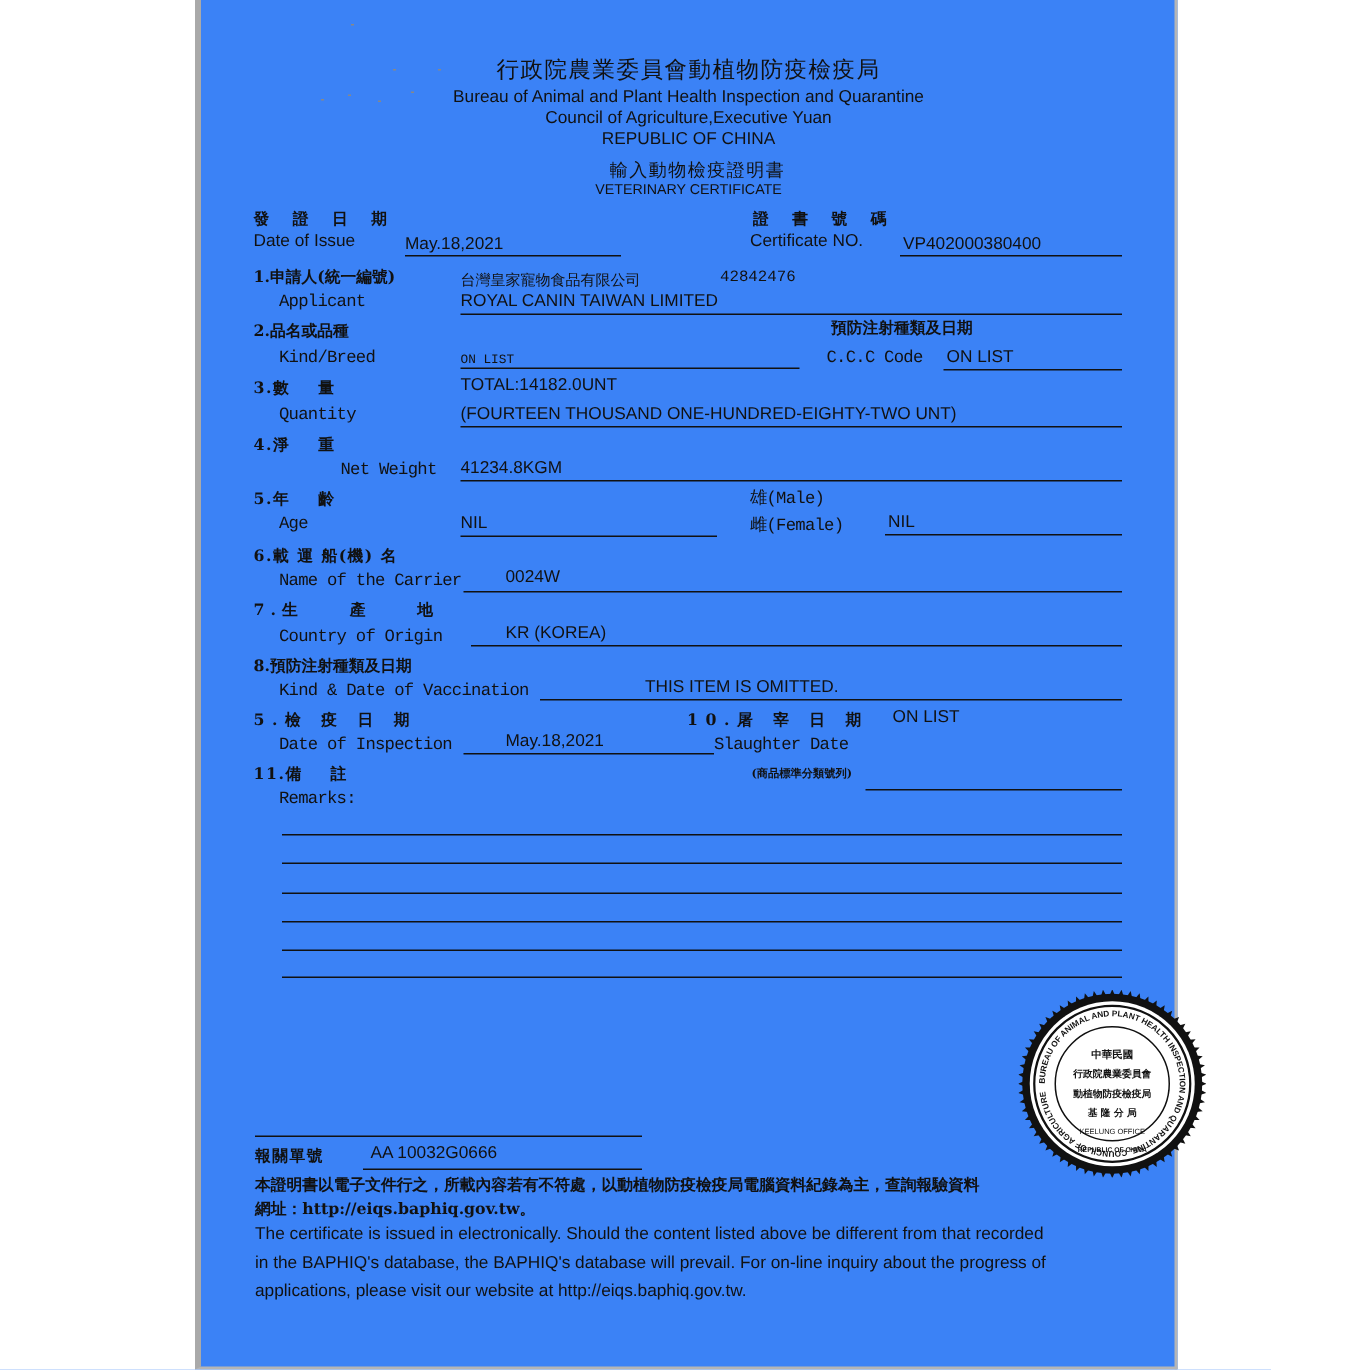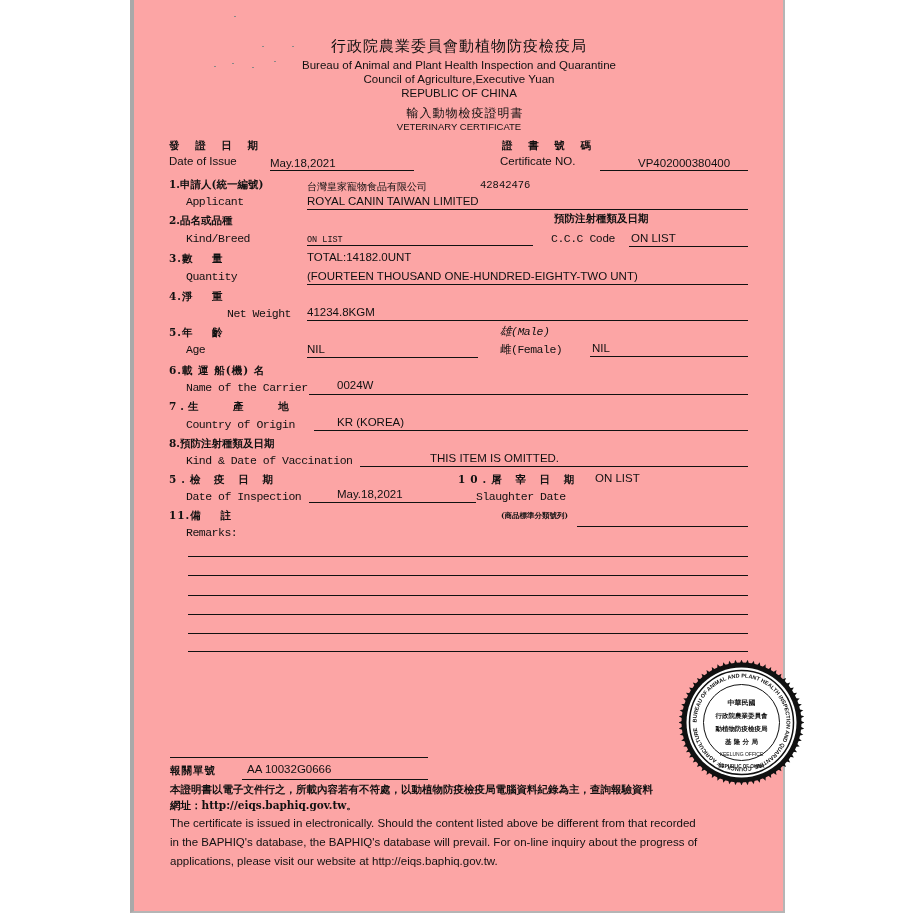--- a/index.html
+++ b/index.html
@@ -1,18 +1,18 @@
 <!DOCTYPE html>
 <html><head>
 <meta charset="utf-8">
 <style>
   * { box-sizing: border-box; margin: 0; padding: 0; }
   html, body { width: 913px; height: 913px; background: #ffffff; overflow: hidden; }
   body { position: relative; font-family: "Liberation Sans", sans-serif; color: #111; }
-  .page { position: absolute; left: 130px; top: 0; width: 655px; height: 913px; background: #fca5a5;
+  .page { position: absolute; left: 130px; top: 0; width: 655px; height: 913px; background: #3b82f6;
           border-left: 4px solid #a9a9a9; border-right: 2px solid #b5b5b5; border-bottom: 2px solid #b5b5b5; }
   .abs { position: absolute; white-space: nowrap; }
   .serif { font-family: "DejaVu Serif", "Liberation Serif", serif; }
   .mono { font-family: "Liberation Mono", "DejaVu Sans Mono", monospace; }
   .hdr { left: 0; width: 650px; text-align: center; }
   .zh-title { top: 37px; font-size: 15px; letter-spacing: 1px; }
   .en-1 { top: 59px; font-size: 11.5px; }
   .en-2 { top: 73px; font-size: 11.5px; }
   .en-3 { top: 87px; font-size: 11.5px; }
   .zh-sub { top: 105px; font-size: 12px; letter-spacing: 1px; padding-left: 12px; }
@@ -48,21 +48,21 @@
   <div class="abs hdr serif zh-sub">輸入動物檢疫證明書</div>
   <div class="abs hdr en-sub">VETERINARY CERTIFICATE</div>
 
   <div class="abs serif lbl-zh" style="left:35px;top:139px;letter-spacing:6px;">發 證 日 期</div>
   <div class="abs lbl-en" style="left:35px;top:155px;">Date of Issue</div>
   <div class="abs val" style="left:136px;top:157px;">May.18,2021</div>
   <div class="line" style="left:136px;top:170px;width:144px;"></div>
 
   <div class="abs serif lbl-zh" style="left:352px;top:139px;letter-spacing:6px;padding-left:16px;">證 書 號 碼</div>
   <div class="abs lbl-en" style="left:366px;top:155px;">Certificate NO.</div>
-  <div class="abs val" style="left:468px;top:157px;margin-left:36px;">VP402000380400</div>
+  <div class="abs val" style="left:468px;top:157px;">VP402000380400</div>
   <div class="line" style="left:466px;top:170px;width:148px;"></div>
 
   <div class="abs serif lbl-zh" style="left:35px;top:178px;letter-spacing:0;">1.申請人(統一編號)</div>
   <div class="abs serif" style="left:173px;top:180px;font-size:10px;">台灣皇家寵物食品有限公司</div>
   <div class="abs mono" style="left:346px;top:179px;font-size:10.5px;">42842476</div>
   <div class="abs lbl-mono" style="left:52px;top:195px;">Applicant</div>
   <div class="abs val" style="left:173px;top:195px;">ROYAL CANIN TAIWAN LIMITED</div>
   <div class="line" style="left:173px;top:209px;width:441px;"></div>
 
   <div class="abs serif lbl-zh" style="left:35px;top:214px;letter-spacing:0;">2.品名或品種</div>
@@ -79,21 +79,21 @@
   <div class="abs lbl-mono" style="left:52px;top:270px;">Quantity</div>
   <div class="abs val" style="left:173px;top:270px;">(FOURTEEN THOUSAND ONE-HUNDRED-EIGHTY-TWO UNT)</div>
   <div class="line" style="left:173px;top:284px;width:441px;"></div>
 
   <div class="abs serif lbl-zh" style="left:35px;top:290px;white-space:pre;">4.淨    重</div>
   <div class="abs lbl-mono" style="left:52px;top:307px;padding-left:41px;">Net Weight</div>
   <div class="abs val" style="left:173px;top:306px;">41234.8KGM</div>
   <div class="line" style="left:173px;top:320px;width:441px;"></div>
 
   <div class="abs serif lbl-zh" style="left:35px;top:326px;white-space:pre;">5.年    齡</div>
-  <div class="abs lbl-mono" style="left:366px;top:324px;font-style:italic;">雄(Male)</div>
+  <div class="abs lbl-mono" style="left:366px;top:324px;">雄(Male)</div>
   <div class="abs lbl-mono" style="left:52px;top:343px;">Age</div>
   <div class="abs val" style="left:173px;top:343px;">NIL</div>
   <div class="line" style="left:173px;top:357px;width:171px;"></div>
   <div class="abs lbl-mono" style="left:366px;top:342px;">雌(Female)</div>
   <div class="abs val" style="left:458px;top:342px;">NIL</div>
   <div class="line" style="left:456px;top:356px;width:158px;"></div>
 
   <div class="abs serif lbl-zh" style="left:35px;top:364px;white-space:pre;">6.載 運 船(機) 名</div>
   <div class="abs lbl-mono" style="left:52px;top:381px;">Name of the Carrier</div>
   <div class="abs val" style="left:203px;top:379px;">0024W</div>

